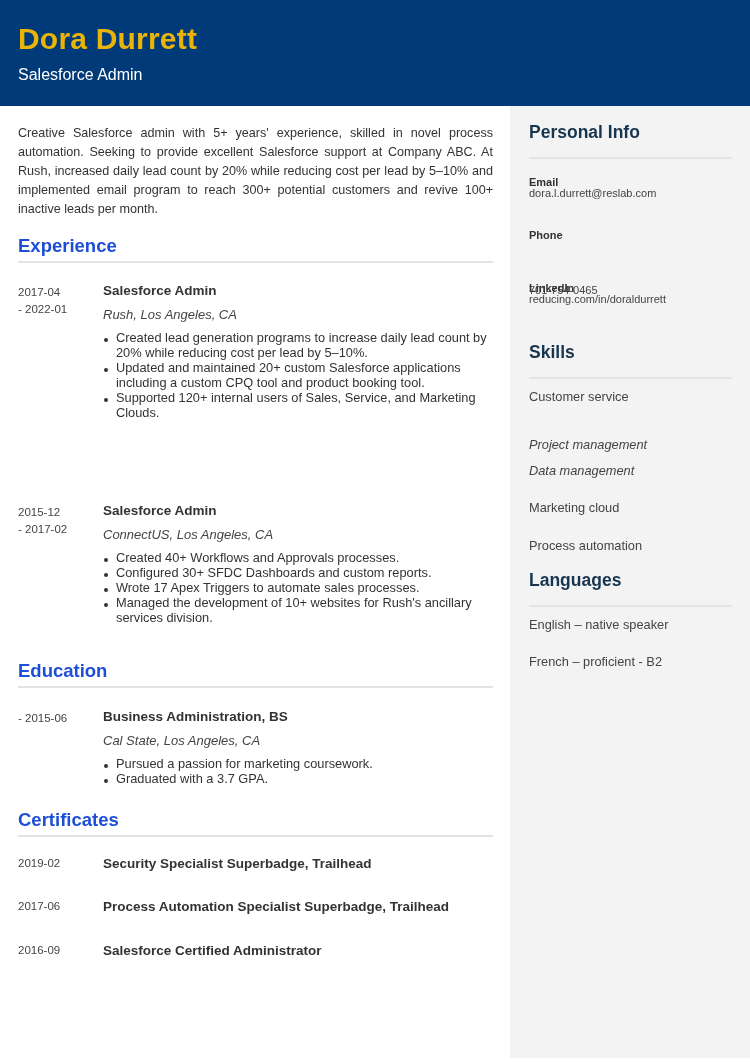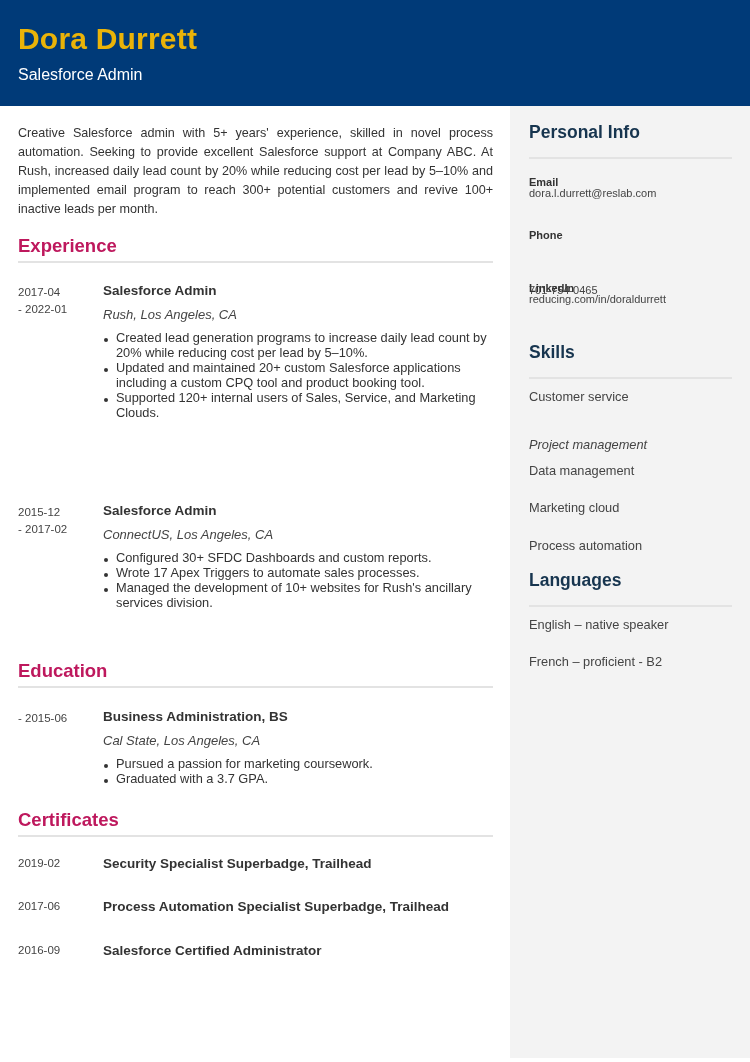--- a/index.html
+++ b/index.html
@@ -28,21 +28,21 @@
       position: absolute; left: 18px; top: 106px; width: 475px;
     }
 
     .summary {
       position: absolute; left: 0; top: 18px; width: 475px;
       font-size: 12.6px; line-height: 19px; color: #333; text-align: justify;
     }
 
     .section-title {
       position: absolute; left: 0; width: 475px;
-      font-size: 18.5px; font-weight: bold; color: #be185d;
+      font-size: 18.5px; font-weight: bold; color: #1d4ed8;
       padding-bottom: 4px; border-bottom: 2px solid #e3e3e3;
     }
 
     .entry { position: absolute; left: 0; width: 475px; }
     .entry .date {
       position: absolute; left: 0; top: 2px; width: 80px;
       font-size: 11.5px; line-height: 17px; color: #444;
     }
     .entry .body { position: absolute; left: 85px; top: 0; width: 390px; }
     .entry .role { font-size: 13.5px; font-weight: bold; color: #333; line-height: 18px; }
@@ -86,21 +86,21 @@
 
   <div class="info-label" style="top:117px;">Phone</div>
   <div class="info-value" style="top:134px;margin-top:44px;">701-754-0465</div>
 
   <div class="info-label" style="top:170px;">LinkedIn</div>
   <div class="info-value" style="top:187px;">reducing.com/in/doraldurrett</div>
 
   <div class="side-title" style="top:236px;">Skills</div>
   <div class="side-item" style="top:283px;">Customer service</div>
   <div class="side-item" style="top:331px;font-style:italic;">Project management</div>
-  <div class="side-item" style="top:357px;">Data management</div>
+  <div class="side-item" style="top:357px;font-style:italic;">Data management</div>
   <div class="side-item" style="top:394px;">Marketing cloud</div>
   <div class="side-item" style="top:432px;">Process automation</div>
 
   <div class="side-title" style="top:464px;">Languages</div>
   <div class="side-item" style="top:511px;">English – native speaker</div>
   <div class="side-item" style="top:548px;">French – proficient - B2</div>
 </div>
 
 <div class="main">
   <p class="summary">Creative Salesforce admin with 5+ years' experience, skilled in novel process automation. Seeking to provide excellent Salesforce support at Company ABC. At Rush, increased daily lead count by 20% while reducing cost per lead by 5–10% and implemented email program to reach 300+ potential customers and revive 100+ inactive leads per month.</p>
@@ -125,20 +125,21 @@
 
   <div class="entry" style="top:396px;">
     <div class="date">
       <div>2015-12</div>
       <div>- 2017-02</div>
     </div>
     <div class="body">
       <div class="role">Salesforce Admin</div>
       <div class="org">ConnectUS, Los Angeles, CA</div>
       <ul>
+        <li>Created 40+ Workflows and Approvals processes.</li>
         <li>Configured 30+ SFDC Dashboards and custom reports.</li>
         <li>Wrote 17 Apex Triggers to automate sales processes.</li>
         <li>Managed the development of 10+ websites for Rush's ancillary services division.</li>
       </ul>
     </div>
   </div>
 
   <div class="section-title" style="top:554px;">Education</div>
 
   <div class="entry" style="top:602px;">

